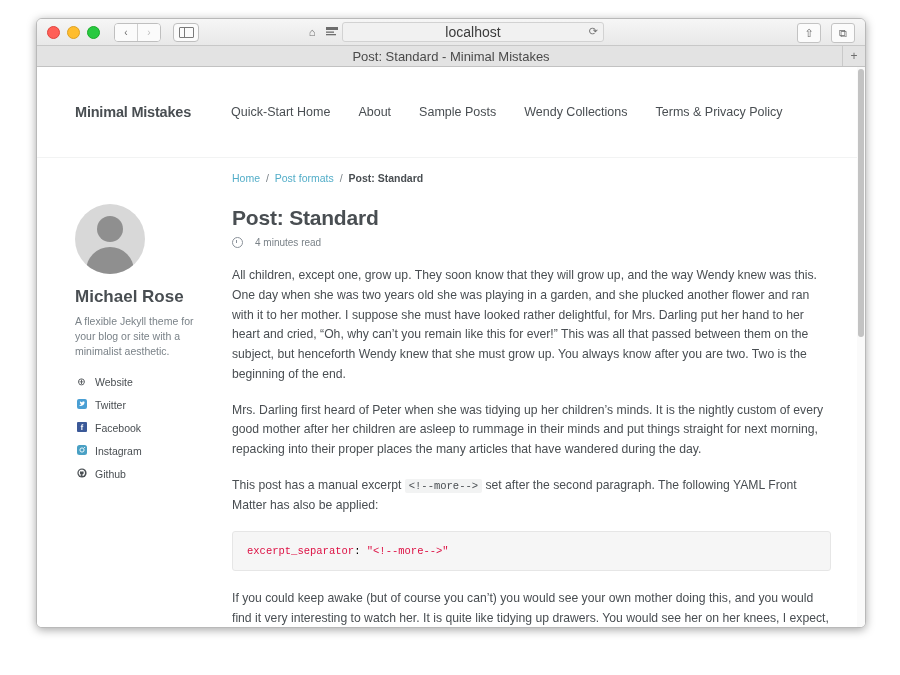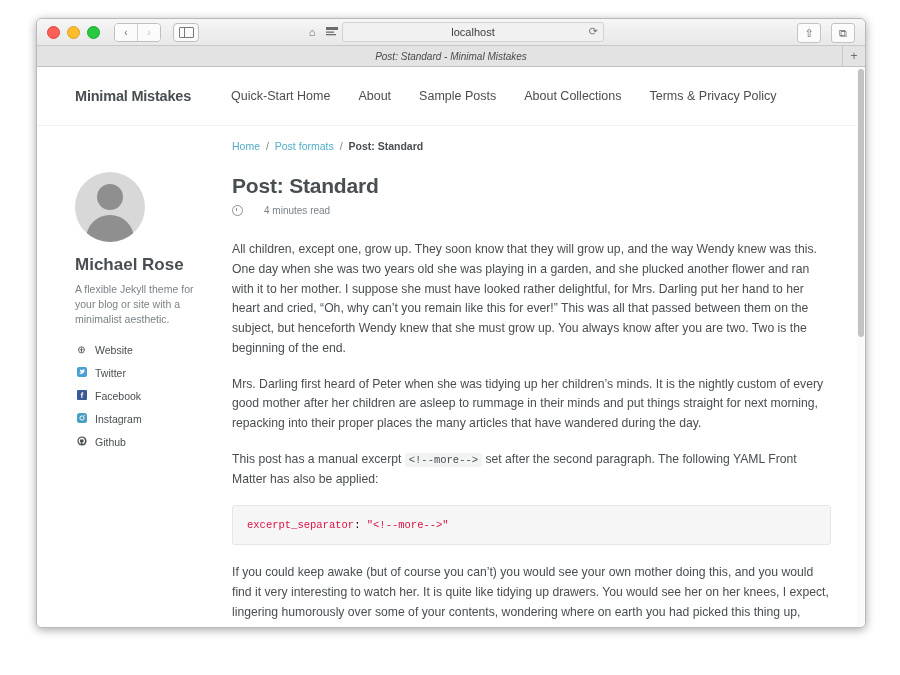--- a/index.html
+++ b/index.html
@@ -127,21 +127,21 @@
     height: 18px;
     background: #f1f1f1;
     border: 1px solid #d2d2d2;
     border-radius: 3px;
     display: flex;
     align-items: center;
     justify-content: center;
     position: relative;
   }
   .urlbar .url-text {
-    font-size: 11px;
+    font-size: 14px;
     color: #3b3b3b;
   }
   .urlbar .reload {
     position: absolute;
     right: 5px;
     top: 2px;
     font-size: 11px;
     color: #707070;
   }
 
@@ -173,24 +173,23 @@
     display: flex;
     align-items: center;
     position: relative;
   }
   .tab {
     flex: 1;
     height: 20px;
     display: flex;
     align-items: center;
     justify-content: center;
-    font-size: 10px;
+    font-size: 13px;
     color: #4a4a4a;
     background: #e3e3e3;
-    font-style: italic;
   }
   .tab-add {
     position: absolute;
     right: 0;
     width: 22px;
     height: 20px;
     display: flex;
     align-items: center;
     justify-content: center;
     font-size: 12px;
@@ -210,21 +209,21 @@
     inset: 0;
     background: #ffffff;
   }
 
   
   .masthead {
     height: 58px;
     border-bottom: 1px solid #f2f3f3;
     display: flex;
     align-items: center;
-    padding: 0 20px;
+    padding: 16px 20px;
     background: #fff;
   }
   .brand {
     font-size: 14.5px;
     color: #494e52;
     font-weight: bold;
     margin-left: 18px;
     margin-right: 40px;
     letter-spacing: -0.2px;
   }
@@ -326,24 +325,24 @@
   h1.post-title {
     font-size: 21px;
     color: #494e52;
     margin: 0 0 7px 0;
     font-weight: bold;
     letter-spacing: -0.2px;
   }
   .read-time {
     font-size: 10px;
     color: #7a8288;
-    margin-bottom: 24px;
-    display: flex;
-    align-items: center;
-    gap: 21px;
+    margin-bottom: 18px;
+    display: flex;
+    align-items: center;
+    gap: 12px;
   }
   .clock {
     display: inline-block;
     width: 9px; height: 9px;
     border: 1px solid #8a9199;
     border-radius: 50%;
     position: relative;
   }
   .clock:after {
     content: "";
@@ -448,21 +447,21 @@
 
     <div class="viewport">
       <div class="page">
 
         <div class="masthead">
           <div class="brand">Minimal Mistakes</div>
           <div class="navlinks">
             <a href="#">Quick-Start Home</a>
             <a href="#">About</a>
             <a href="#">Sample Posts</a>
-            <a href="#">About Collections</a>
+            <a href="#">Wendy Collections</a>
             <a href="#">Terms &amp; Privacy Policy</a>
           </div>
         </div>
 
         <div class="content">
 
           <div class="left-col">
             <div class="avatar">
               <span class="head"></span>
               <span class="body"></span>

